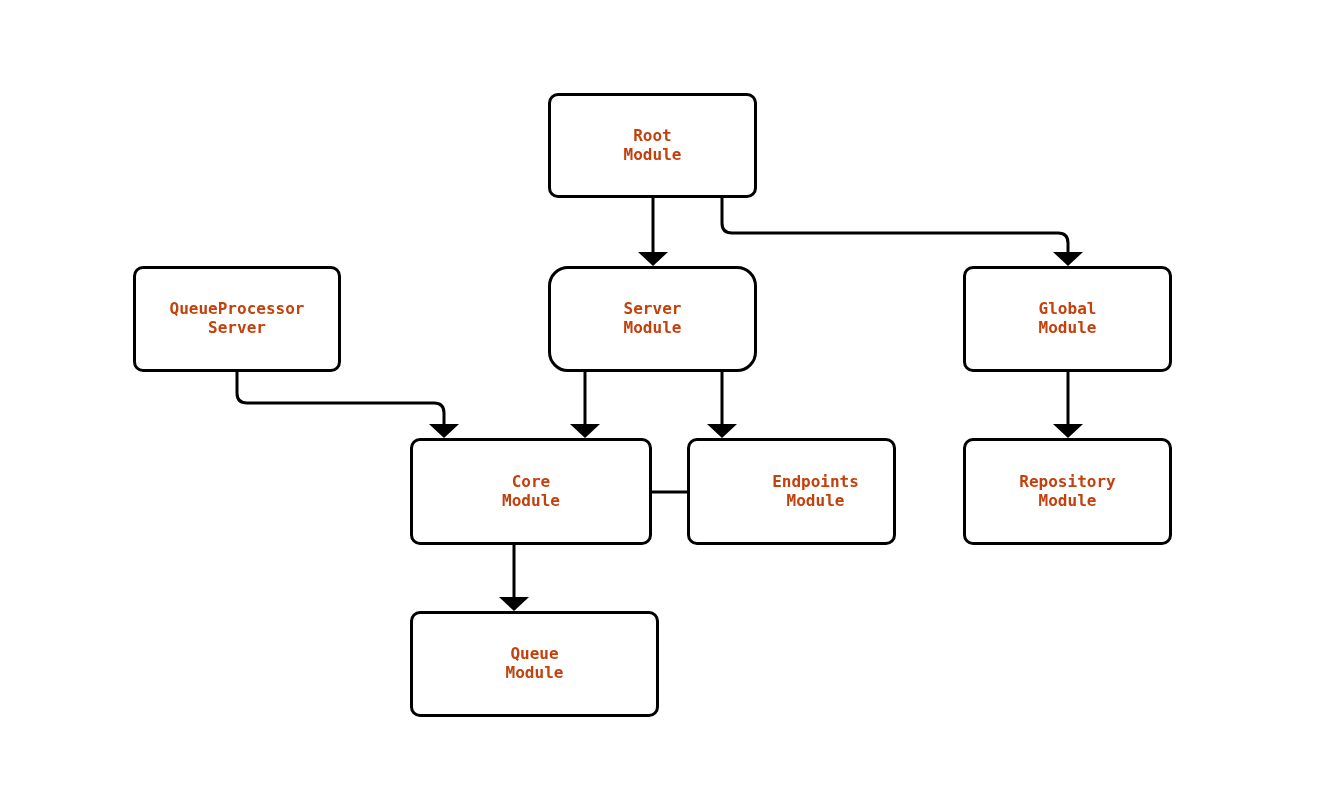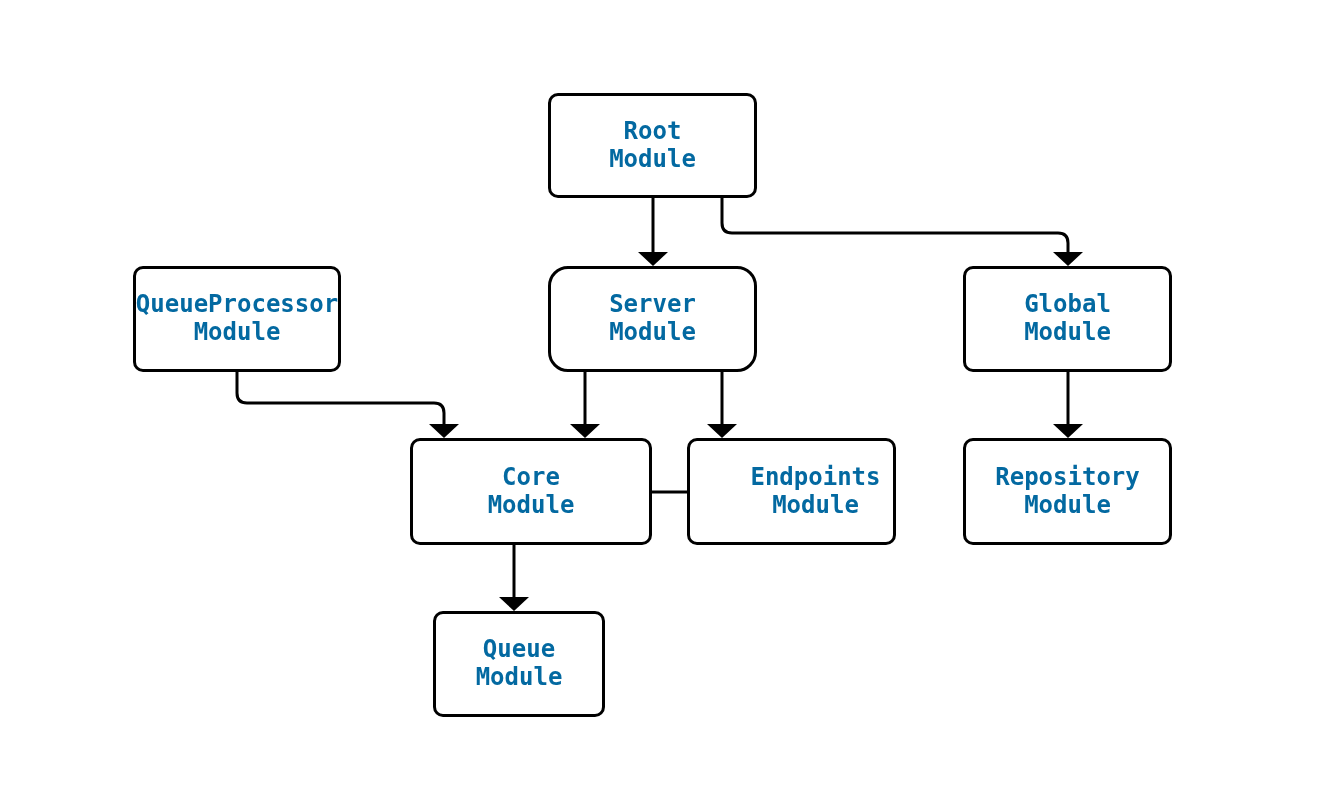--- a/index.html
+++ b/index.html
@@ -38,34 +38,34 @@
     background: #ffffff;
     border: 3px solid #000000;
     border-radius: 10px;
     display: flex;
     align-items: center;
     justify-content: center;
   }
   .node-label {
     font-family: "DejaVu Sans Mono", monospace;
     font-weight: bold;
-    font-size: 24px;
+    font-size: 16px;
     line-height: 1.16;
-    color: #0369a1;
+    color: #c2410c;
     text-align: center;
     white-space: pre-line;
   }
   #n-root          { left: 548px; top:  93px; width: 209px; height: 105px; }
   #n-queueprocessor{ left: 133px; top: 266px; width: 208px; height: 106px; }
   #n-server        { left: 548px; top: 266px; width: 209px; height: 106px; border-radius: 20px; }
   #n-global        { left: 963px; top: 266px; width: 209px; height: 106px; }
   #n-core          { left: 410px; top: 438px; width: 242px; height: 107px; }
   #n-endpoints     { left: 687px; top: 438px; width: 209px; height: 107px; padding-left: 48px; }
   #n-repository    { left: 963px; top: 438px; width: 209px; height: 107px; }
-  #n-queue         { left: 410px; top: 611px; width: 172px; height: 106px; margin-left: 23px; }
+  #n-queue         { left: 410px; top: 611px; width: 249px; height: 106px; }
 </style>
 </head>
 <body>
 
 <div class="canvas">
 
   <svg class="edges" viewBox="0 0 1337 809" xmlns="http://www.w3.org/2000/svg">
     <g>
       <path class="edge-line" d="M653,198 L653,253"></path>
       <polygon class="edge-head" points="638,252 668,252 653,266"></polygon>
@@ -100,21 +100,21 @@
     </g>
   </svg>
 
   <div class="node" id="n-root">
     <span class="node-label">Root
 Module</span>
   </div>
 
   <div class="node" id="n-queueprocessor">
     <span class="node-label">QueueProcessor
-Module</span>
+Server</span>
   </div>
 
   <div class="node" id="n-server">
     <span class="node-label">Server
 Module</span>
   </div>
 
   <div class="node" id="n-global">
     <span class="node-label">Global
 Module</span>

